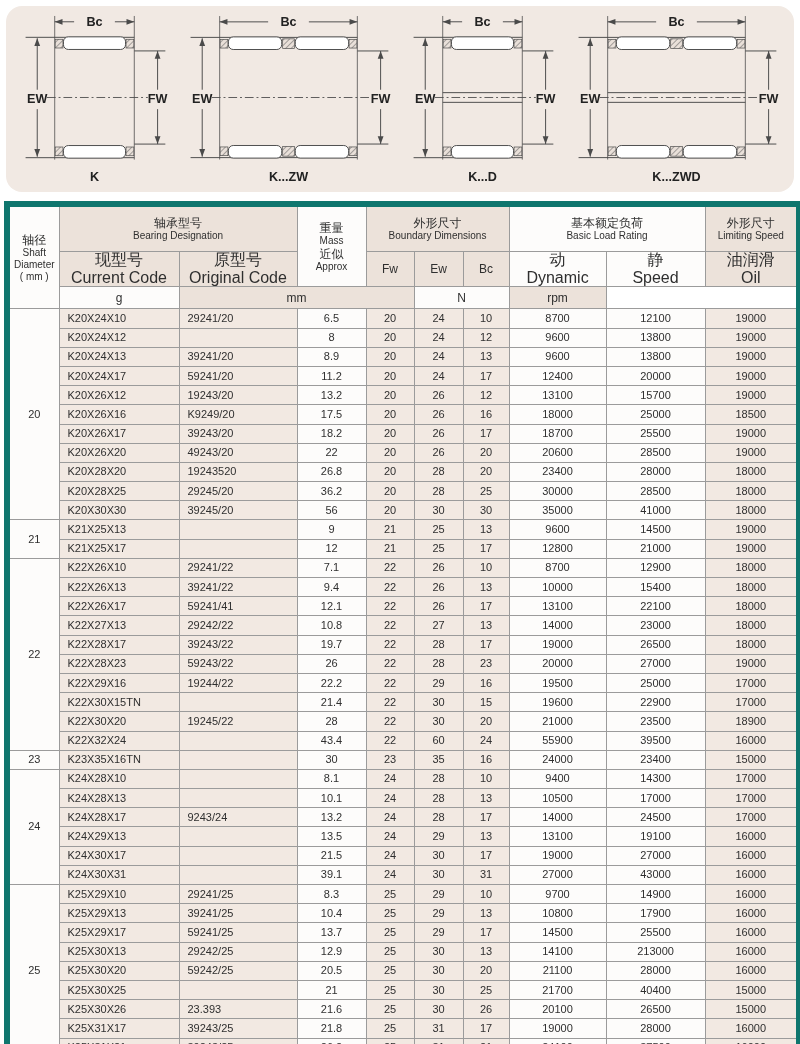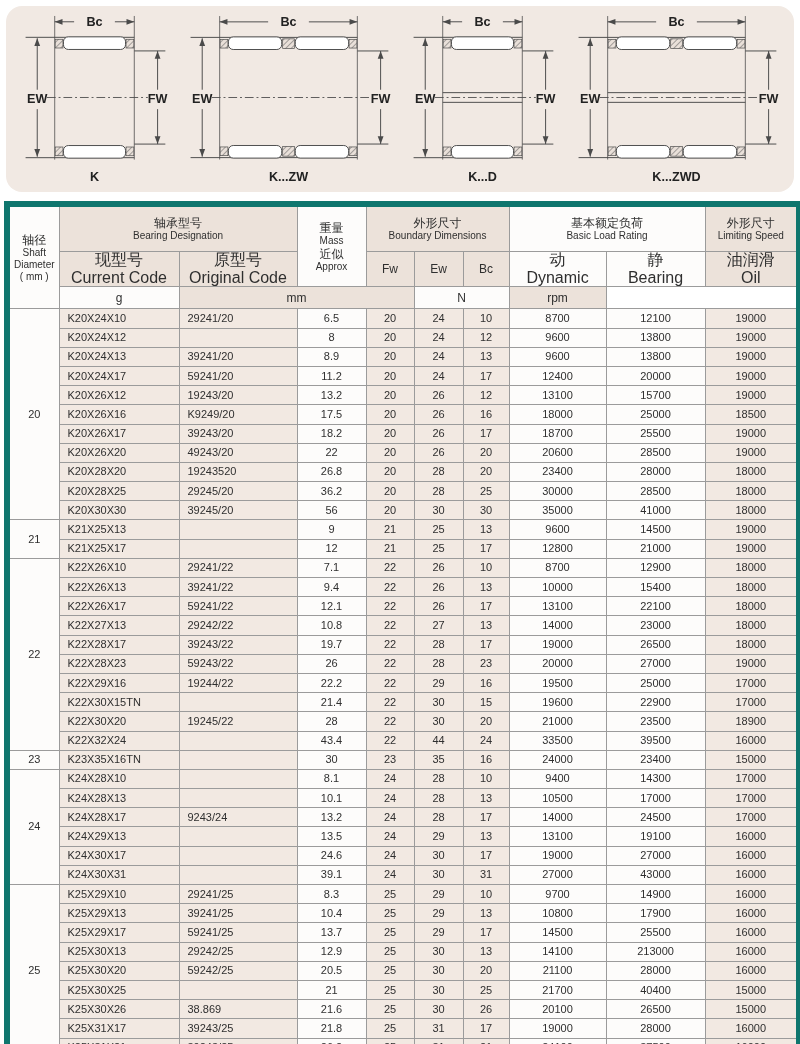--- a/index.html
+++ b/index.html
@@ -283,21 +283,21 @@
       </th>
       <th class="pink">Fw</th>
       <th class="pink">Ew</th>
       <th class="pink">Bc</th>
       <th>
         <span class="hl cn">动</span>
         <span class="hl en">Dynamic</span>
       </th>
       <th>
         <span class="hl cn">静</span>
-        <span class="hl en">Bearing</span>
+        <span class="hl en">Speed</span>
       </th>
       <th class="pink">
         <span class="hl cn">油润滑</span>
         <span class="hl en">Oil</span>
       </th>
     </tr>
     <tr class="units">
       <th>g</th>
       <th colspan="3" class="pink">mm</th>
       <th colspan="2">N</th>
@@ -468,21 +468,21 @@
         <td>9.4</td>
         <td class="pink">22</td>
         <td class="pink">26</td>
         <td class="pink">13</td>
         <td>10000</td>
         <td>15400</td>
         <td class="pink">18000</td>
       </tr>
       <tr>
         <td class="pink left">K22X26X17</td>
-        <td class="pink left">59241/22</td>
+        <td class="pink left">59241/41</td>
         <td>12.1</td>
         <td class="pink">22</td>
         <td class="pink">26</td>
         <td class="pink">17</td>
         <td>13100</td>
         <td>22100</td>
         <td class="pink">18000</td>
       </tr>
       <tr>
         <td class="pink left">K22X27X13</td>
@@ -548,23 +548,23 @@
         <td class="pink">20</td>
         <td>21000</td>
         <td>23500</td>
         <td class="pink">18900</td>
       </tr>
       <tr>
         <td class="pink left">K22X32X24</td>
         <td class="pink left"></td>
         <td>43.4</td>
         <td class="pink">22</td>
-        <td class="pink">44</td>
-        <td class="pink">24</td>
-        <td>33500</td>
+        <td class="pink">60</td>
+        <td class="pink">24</td>
+        <td>55900</td>
         <td>39500</td>
         <td class="pink">16000</td>
       </tr>
       <tr>
         <td rowspan="1">23</td>
         <td class="pink left">K23X35X16TN</td>
         <td class="pink left"></td>
         <td>30</td>
         <td class="pink">23</td>
         <td class="pink">35</td>
@@ -614,21 +614,21 @@
         <td class="pink">24</td>
         <td class="pink">29</td>
         <td class="pink">13</td>
         <td>13100</td>
         <td>19100</td>
         <td class="pink">16000</td>
       </tr>
       <tr>
         <td class="pink left">K24X30X17</td>
         <td class="pink left"></td>
-        <td>24.6</td>
+        <td>21.5</td>
         <td class="pink">24</td>
         <td class="pink">30</td>
         <td class="pink">17</td>
         <td>19000</td>
         <td>27000</td>
         <td class="pink">16000</td>
       </tr>
       <tr>
         <td class="pink left">K24X30X31</td>
         <td class="pink left"></td>
@@ -702,21 +702,21 @@
         <td>21</td>
         <td class="pink">25</td>
         <td class="pink">30</td>
         <td class="pink">25</td>
         <td>21700</td>
         <td>40400</td>
         <td class="pink">15000</td>
       </tr>
       <tr>
         <td class="pink left">K25X30X26</td>
-        <td class="pink left">38.869</td>
+        <td class="pink left">23.393</td>
         <td>21.6</td>
         <td class="pink">25</td>
         <td class="pink">30</td>
         <td class="pink">26</td>
         <td>20100</td>
         <td>26500</td>
         <td class="pink">15000</td>
       </tr>
       <tr>
         <td class="pink left">K25X31X17</td>

